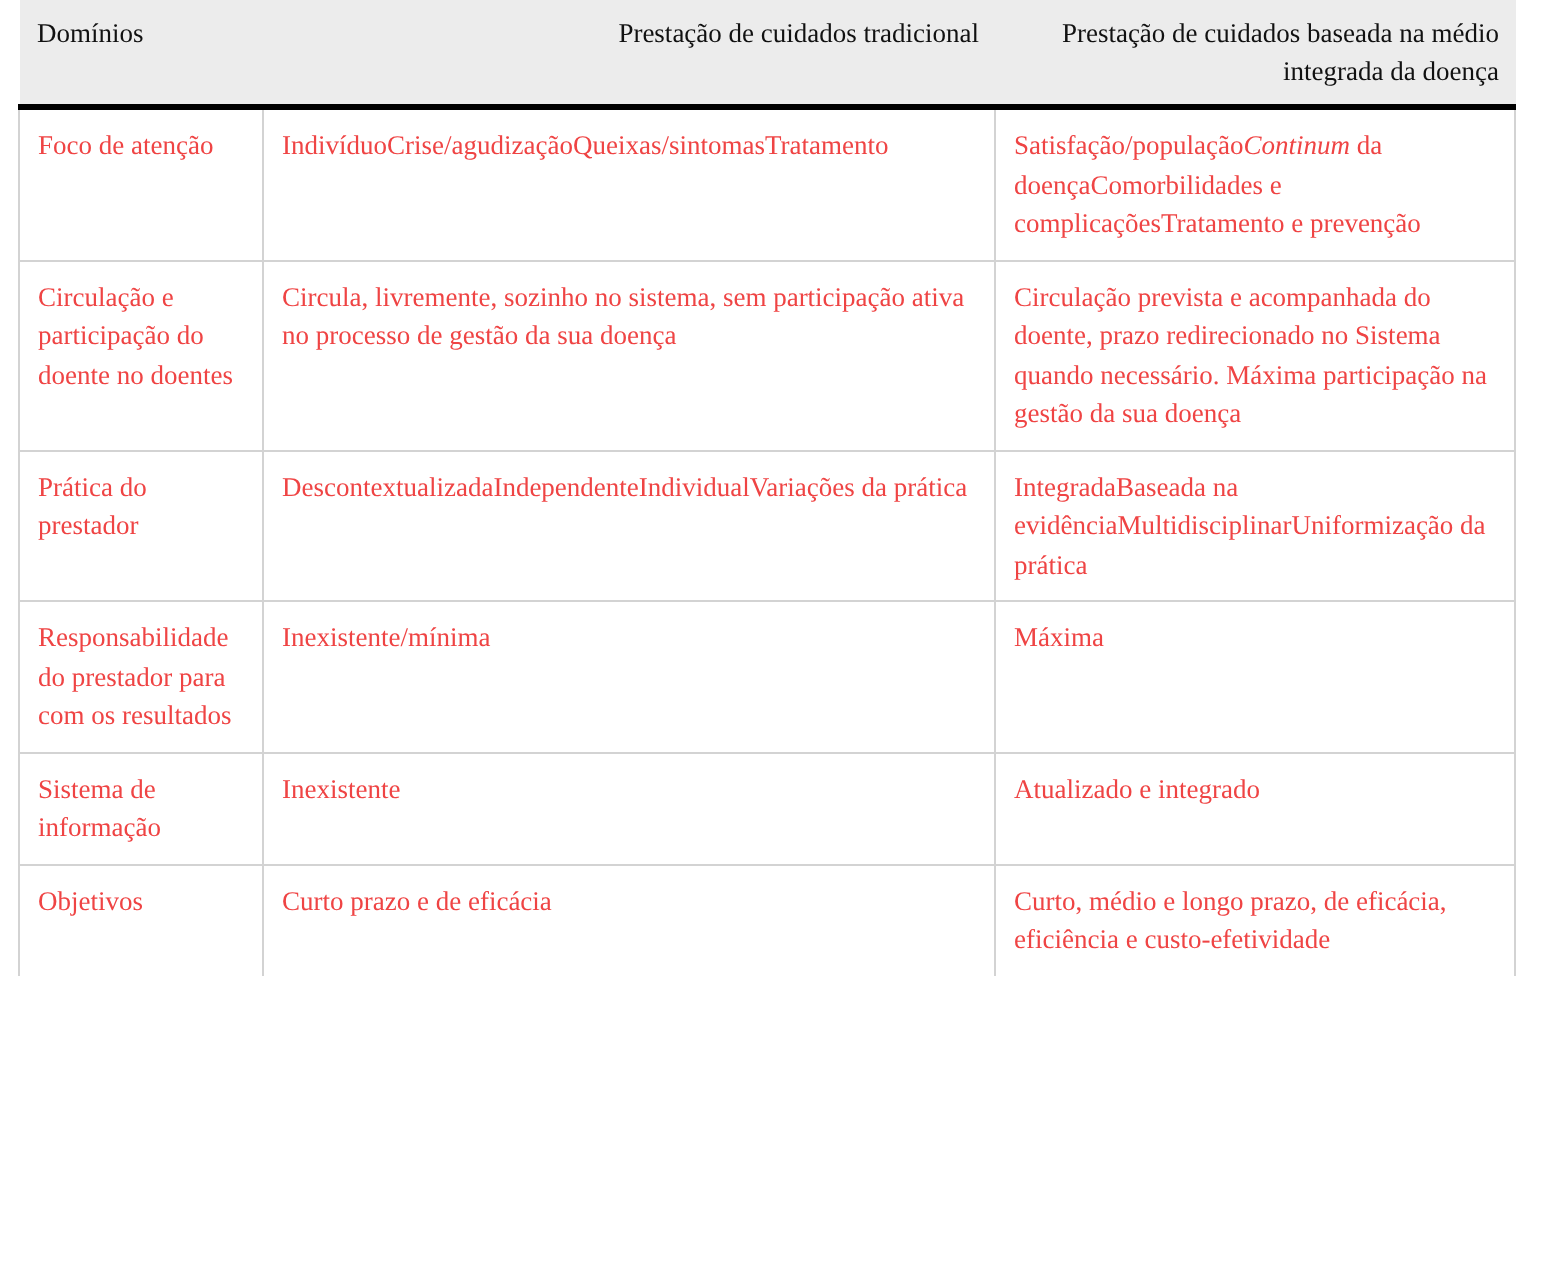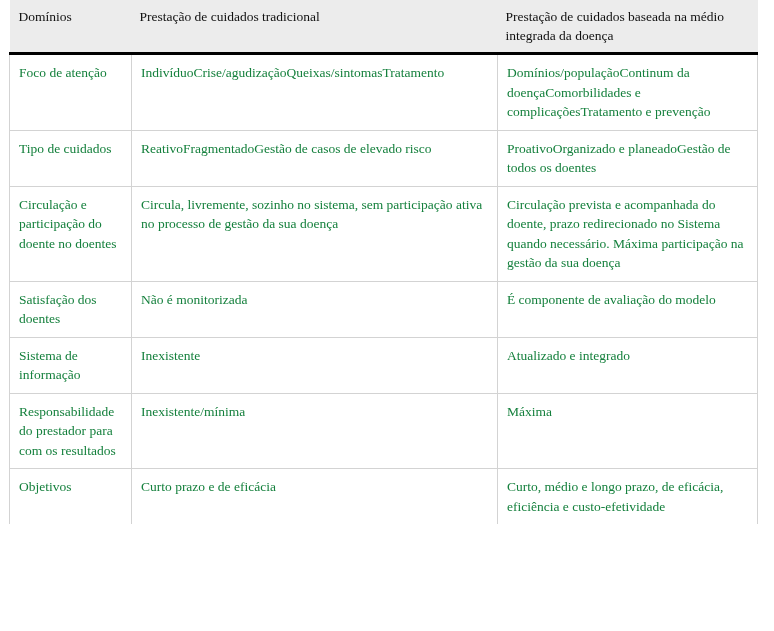--- a/index.html
+++ b/index.html
@@ -45,48 +45,49 @@
     border: none;
     color: #111111;
   }
 
   thead th.h-domains {
     text-align: left;
     padding-left: 9px;
   }
   thead th.h-col1,
   thead th.h-col2 {
-    text-align: left;
+    text-align: right;
   }
 
   thead tr {
     border-bottom: 3px solid #000000;
   }
 
   tbody td {
     font-size: 13.5px;
     line-height: 19.5px;
     vertical-align: top;
     padding: 8px 9px 8px 9px;
     border-right: 1px solid #d3d3d3;
     border-bottom: 1px solid #d3d3d3;
-    color: #15803d;
+    color: #ef4444;
     word-wrap: break-word;
     overflow-wrap: break-word;
   }
 
   tbody td.first-col {
     border-left: 1px solid #d3d3d3;
   }
 
   tbody tr:last-child td {
     border-bottom: none;
   }
 
   .italic-term {
+    font-style: italic;
   }
 </style>
 </head>
 <body>
 
 <div id="page">
 
   <table class="comparison">
     <colgroup>
       <col class="c0">
@@ -100,53 +101,48 @@
         <th class="h-col1">Prestação de cuidados tradicional</th>
         <th class="h-col2">Prestação de cuidados baseada na médio integrada da doença</th>
       </tr>
     </thead>
 
     <tbody>
 
       <tr>
         <td class="first-col">Foco de atenção</td>
         <td>IndivíduoCrise/agudizaçãoQueixas/sintomasTratamento</td>
-        <td><span>Domínios/população</span><span class="italic-term">Continum</span><span> da doençaComorbilidades e complicaçõesTratamento e prevenção</span></td>
+        <td><span>Satisfação/população</span><span class="italic-term">Continum</span><span> da doençaComorbilidades e complicaçõesTratamento e prevenção</span></td>
       </tr>
 
-      <tr>
-        <td class="first-col">Tipo de cuidados</td>
-        <td>ReativoFragmentadoGestão de casos de elevado risco</td>
-        <td>ProativoOrganizado e planeadoGestão de todos os doentes</td>
-      </tr>
 
 
       <tr>
         <td class="first-col">Circulação e participação do doente no doentes</td>
         <td>Circula, livremente, sozinho no sistema, sem participação ativa no processo de gestão da sua doença</td>
         <td>Circulação prevista e acompanhada do doente, prazo redirecionado no Sistema quando necessário. Máxima participação na gestão da sua doença</td>
       </tr>
 
+      <tr>
+        <td class="first-col">Prática do prestador</td>
+        <td>DescontextualizadaIndependenteIndividualVariações da prática</td>
+        <td>IntegradaBaseada na evidênciaMultidisciplinarUniformização da prática</td>
+      </tr>
+
 
       <tr>
-        <td class="first-col">Satisfação dos doentes</td>
-        <td>Não é monitorizada</td>
-        <td>É componente de avaliação do modelo</td>
+        <td class="first-col">Responsabilidade do prestador para com os resultados</td>
+        <td>Inexistente/mínima</td>
+        <td>Máxima</td>
       </tr>
 
       <tr>
         <td class="first-col">Sistema de informação</td>
         <td>Inexistente</td>
         <td>Atualizado e integrado</td>
-      </tr>
-
-      <tr>
-        <td class="first-col">Responsabilidade do prestador para com os resultados</td>
-        <td>Inexistente/mínima</td>
-        <td>Máxima</td>
       </tr>
 
       <tr>
         <td class="first-col">Objetivos</td>
         <td>Curto prazo e de eficácia</td>
         <td>Curto, médio e longo prazo, de eficácia, eficiência e custo-efetividade</td>
       </tr>
 
     </tbody>
   </table>

